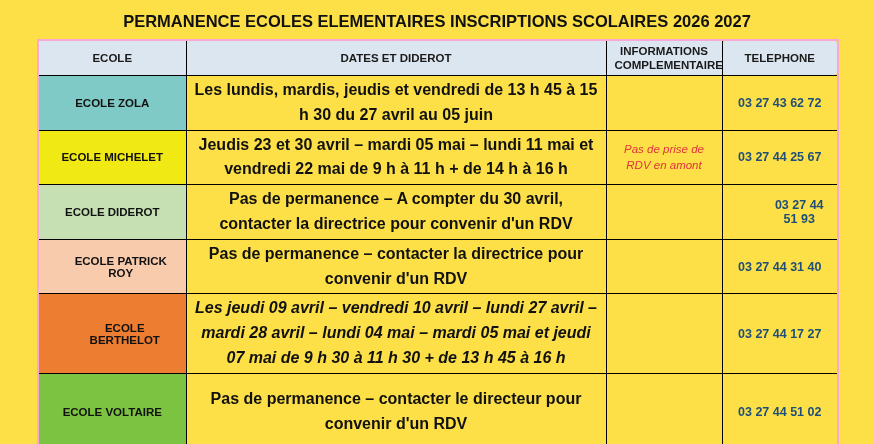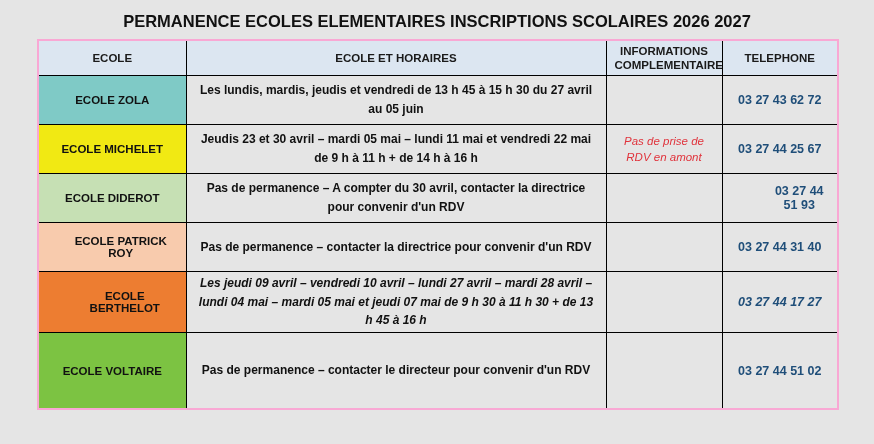--- a/index.html
+++ b/index.html
@@ -1,20 +1,20 @@
 <!DOCTYPE html>
 <html><head>
 <meta charset="utf-8">
 <style>
   html,body{margin:0;padding:0;background:#ffffff;}
   body{
     width:874px;height:444px;overflow:hidden;
     font-family:"Liberation Sans",sans-serif;color:#111;
   }
-  .page{position:relative;width:874px;height:444px;background:#e5e5e5;}
+  .page{position:relative;width:874px;height:444px;background:#fde047;}
   .title{
     margin:0;padding-top:12px;text-align:center;
     font-size:16.5px;font-weight:bold;color:#111;
     font-family:"Liberation Sans",sans-serif;
   }
   table.sched{
     border-collapse:collapse;table-layout:fixed;
     width:800px;margin:8px 0 0 37px;
     border:2px solid #f9a8d4;
   }
@@ -22,21 +22,21 @@
     border:1px solid #000;
     text-align:center;vertical-align:middle;
     padding:2px 8px;overflow:hidden;
   }
   .sched thead th{
     background:#DCE6F1;height:30px;
     font-size:11.5px;font-weight:bold;color:#1a1a1a;
     line-height:1.25;
   }
   td.school{font-weight:bold;font-size:11.5px;color:#111;}
-  td.dates{font-weight:bold;font-size:12px;line-height:1.55;color:#111;}
+  td.dates{font-weight:bold;font-size:16px;line-height:1.55;color:#111;}
   td.dates.italic{font-style:italic;}
   td.info{font-style:italic;font-size:11.5px;line-height:1.4;}
   td.phone{font-weight:bold;font-size:12.5px;margin-top:36px;}
   tr.r53{height:49px;}
   tr.r55{height:51px;}
   tr.r81{height:77px;}
 </style>
 </head>
 <body>
 
@@ -47,21 +47,21 @@
   <table class="sched">
     <colgroup>
       <col style="width:148px">
       <col style="width:420px">
       <col style="width:116px">
       <col style="width:116px">
     </colgroup>
     <thead>
       <tr>
         <th style="background: rgb(220, 230, 241);">ECOLE</th>
-        <th style="background: rgb(220, 230, 241);">ECOLE ET HORAIRES</th>
+        <th style="background: rgb(220, 230, 241);">DATES ET DIDEROT</th>
         <th style="background: rgb(220, 230, 241);">INFORMATIONS COMPLEMENTAIRES</th>
         <th style="background: rgb(220, 230, 241); border-radius: 7px;">TELEPHONE</th>
       </tr>
     </thead>
     <tbody>
       <tr class="r53">
         <td class="school school-cell" style="background: rgb(127, 202, 198);">ECOLE ZOLA</td>
         <td class="dates">Les lundis, mardis, jeudis et vendredi de 13 h 45 à 15 h 30 du 27 avril au 05 juin</td>
         <td class="info" style="color: rgb(224, 51, 60);"></td>
         <td class="phone" style="color: rgb(31, 78, 121);">03 27 43 62 72</td>
@@ -81,21 +81,21 @@
       <tr class="r53">
         <td class="school school-cell" style="background: rgb(248, 203, 173); padding-left: 25px;">ECOLE PATRICK ROY</td>
         <td class="dates">Pas de permanence – contacter la directrice pour convenir d'un RDV</td>
         <td class="info" style="color: rgb(224, 51, 60);"></td>
         <td class="phone" style="color: rgb(31, 78, 121);">03 27 44 31 40</td>
       </tr>
       <tr class="r55">
         <td class="school school-cell" style="background: rgb(237, 125, 49); padding-left: 33px;">ECOLE BERTHELOT</td>
         <td class="dates italic">Les jeudi 09 avril – vendredi 10 avril – lundi 27 avril – mardi 28 avril – lundi 04 mai – mardi 05 mai et jeudi 07 mai de 9 h 30 à 11 h 30 + de 13 h 45 à 16 h</td>
         <td class="info" style="color: rgb(224, 51, 60);"></td>
-        <td class="phone" style="color: rgb(31, 78, 121); font-style: italic;">03 27 44 17 27</td>
+        <td class="phone" style="color: rgb(31, 78, 121);">03 27 44 17 27</td>
       </tr>
       <tr class="r81">
         <td class="school school-cell" style="background: rgb(124, 195, 66);">ECOLE VOLTAIRE</td>
         <td class="dates">Pas de permanence – contacter le directeur pour convenir d'un RDV</td>
         <td class="info" style="color: rgb(224, 51, 60);"></td>
         <td class="phone" style="color: rgb(31, 78, 121);">03 27 44 51 02</td>
       </tr>
     </tbody>
   </table>
 

